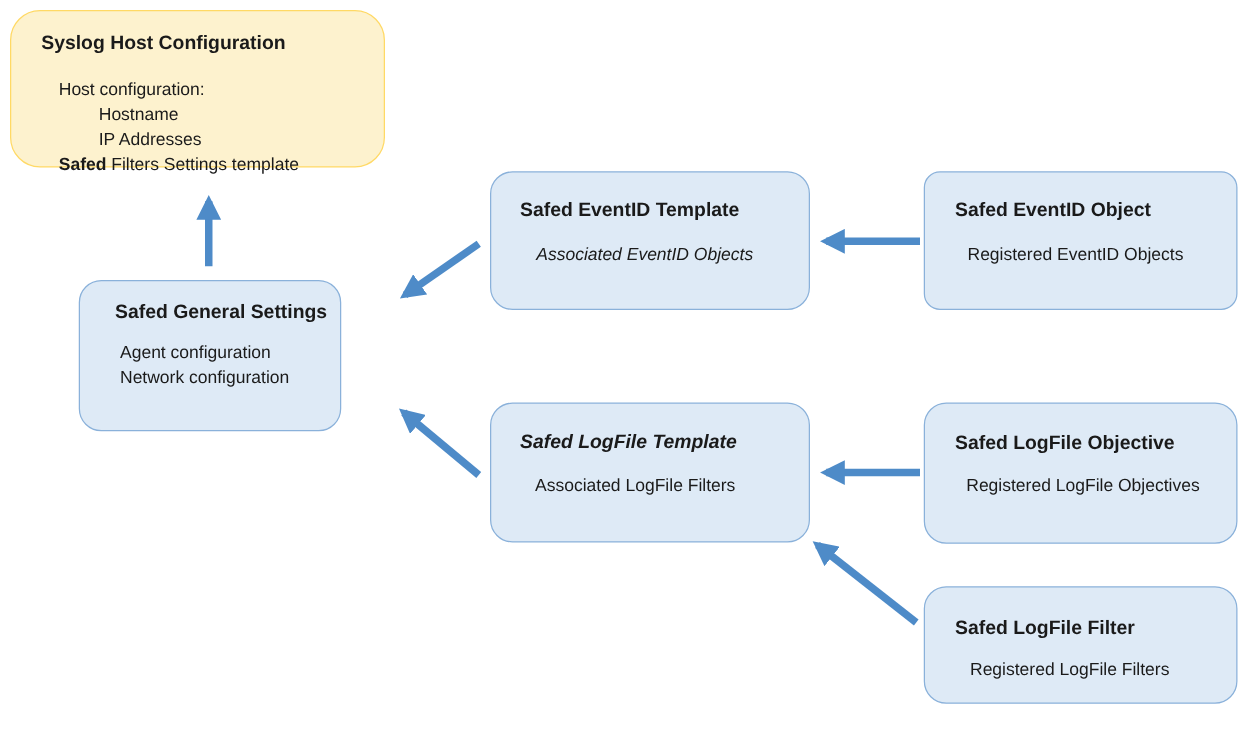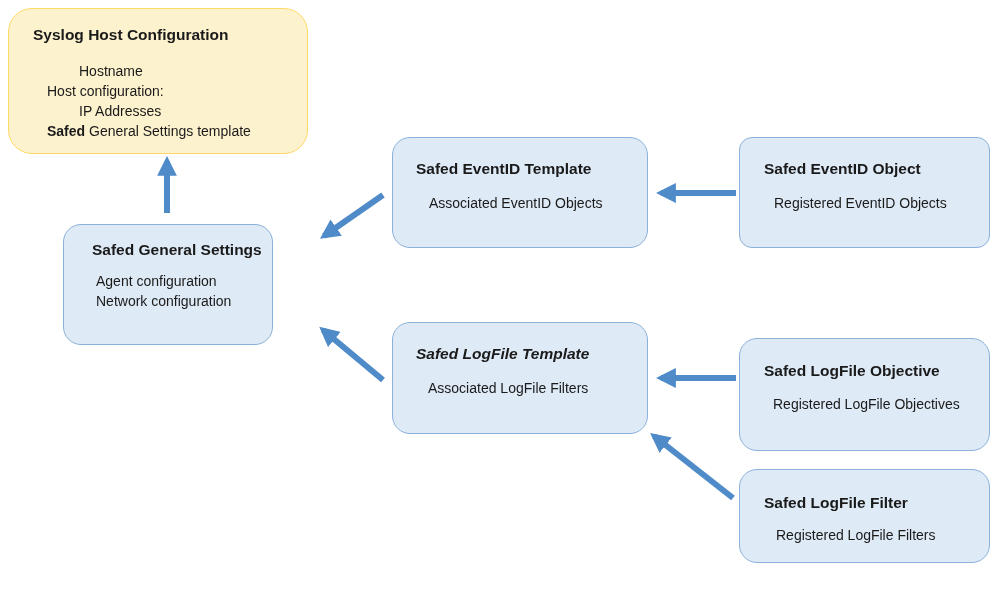--- a/index.html
+++ b/index.html
@@ -27,41 +27,41 @@
   .title{font-weight:bold; font-size:15.5px; line-height:22px;}
   .body{font-size:14px; line-height:20px;}
   .line{white-space:pre;}
   .indent{padding-left:32px;}
   .b{font-weight:bold;}
   svg#edges{position:absolute; left:0; top:0; pointer-events:none;}
   .arrow-line{stroke:var(--arrow); stroke-width:6; fill:none;}
   #arrowhead path{fill:var(--arrow);}
 
   
-  #n-syslog           {left:8px;   top:8px;   width:300px; height:146px;}
+  #n-syslog           {left:8px;   top:8px;   width:300px; height:126px;}
   #n-syslog .title    {margin:15px 0 0 24px;}
   #n-syslog .body     {margin:15px 0 0 38px;}
 
   #n-general          {left:63px;  top:224px; width:210px; height:121px;}
   #n-general .title   {margin:14px 0 0 28px;}
   #n-general .body    {margin:10px 0 0 32px;}
 
   #n-evt-tpl          {left:392px; top:137px; width:256px; height:111px;}
   #n-evt-tpl .title   {margin:20px 0 0 23px;}
-  #n-evt-tpl .body    {margin:13px 0 0 36px;}
+  #n-evt-tpl .body    {margin:13px 0 0 36px;font-style:italic;}
 
   #n-evt-obj          {left:739px; top:137px; width:251px; height:111px;border-radius:13px;}
   #n-evt-obj .title   {margin:20px 0 0 24px;}
   #n-evt-obj .body    {margin:13px 0 0 34px;}
 
   #n-log-tpl          {left:392px; top:322px; width:256px; height:112px;}
   #n-log-tpl .title   {margin:20px 0 0 23px;font-style:italic;}
   #n-log-tpl .body    {margin:13px 0 0 35px;}
 
-  #n-log-obj          {left:739px; top:338px; width:251px; height:113px;}
+  #n-log-obj          {left:739px; top:322px; width:251px; height:113px;}
   #n-log-obj .title   {margin:21px 0 0 24px;}
   #n-log-obj .body    {margin:12px 0 0 33px;}
 
   #n-log-flt          {left:739px; top:469px; width:251px; height:94px;}
   #n-log-flt .title   {margin:22px 0 0 24px;}
   #n-log-flt .body    {margin:11px 0 0 36px;}
 </style>
 </head>
 <body>
 
@@ -77,24 +77,24 @@
     <line class="arrow-line" x1="383" y1="195" x2="324" y2="236" marker-end="url(#arrowhead)"></line>
     <line class="arrow-line" x1="736" y1="193" x2="661" y2="193" marker-end="url(#arrowhead)"></line>
     <line class="arrow-line" x1="383" y1="380" x2="323" y2="330" marker-end="url(#arrowhead)"></line>
     <line class="arrow-line" x1="736" y1="378" x2="661" y2="378" marker-end="url(#arrowhead)"></line>
     <line class="arrow-line" x1="733" y1="498" x2="654" y2="436" marker-end="url(#arrowhead)"></line>
   </svg>
 
   <div class="node yellow" id="n-syslog">
     <div class="title">Syslog Host Configuration</div>
     <div class="body">
+      <div class="line">Host configuration:</div>
       <div class="line indent">Hostname</div>
-      <div class="line">Host configuration:</div>
       <div class="line indent">IP Addresses</div>
-      <div class="line"><span class="b">Safed</span><span> General Settings template</span></div>
+      <div class="line"><span class="b">Safed</span><span> Filters Settings template</span></div>
     </div>
   </div>
 
   <div class="node blue" id="n-general">
     <div class="title">Safed General Settings</div>
     <div class="body">
       <div class="line">Agent configuration</div>
       <div class="line">Network configuration</div>
     </div>
   </div>

